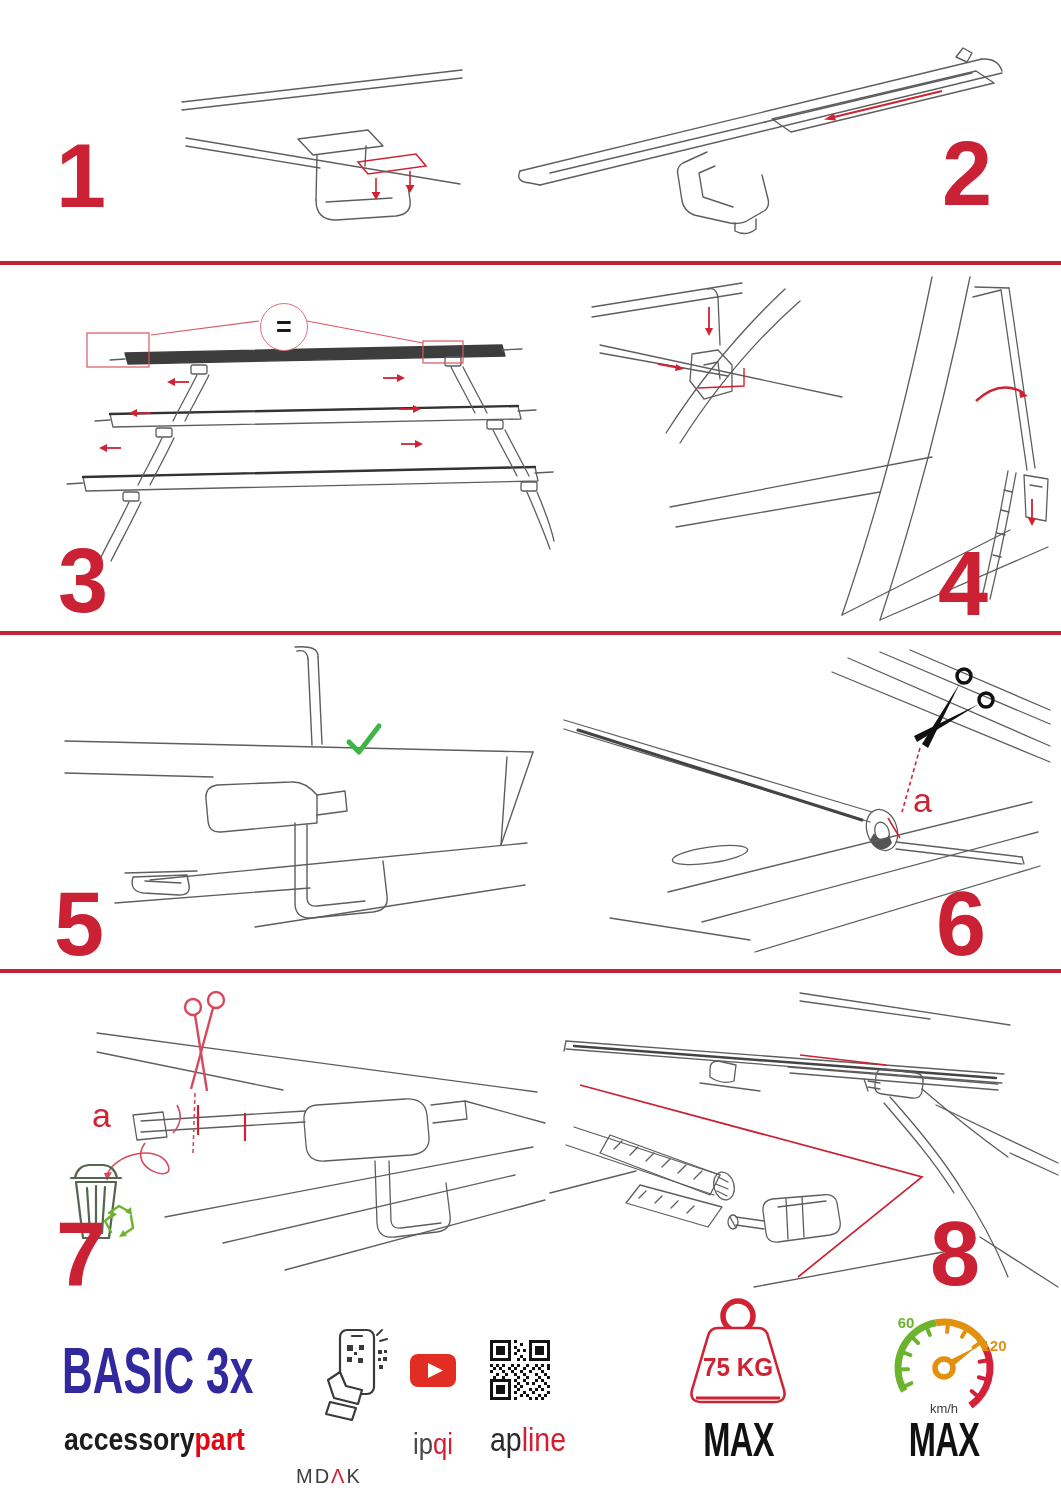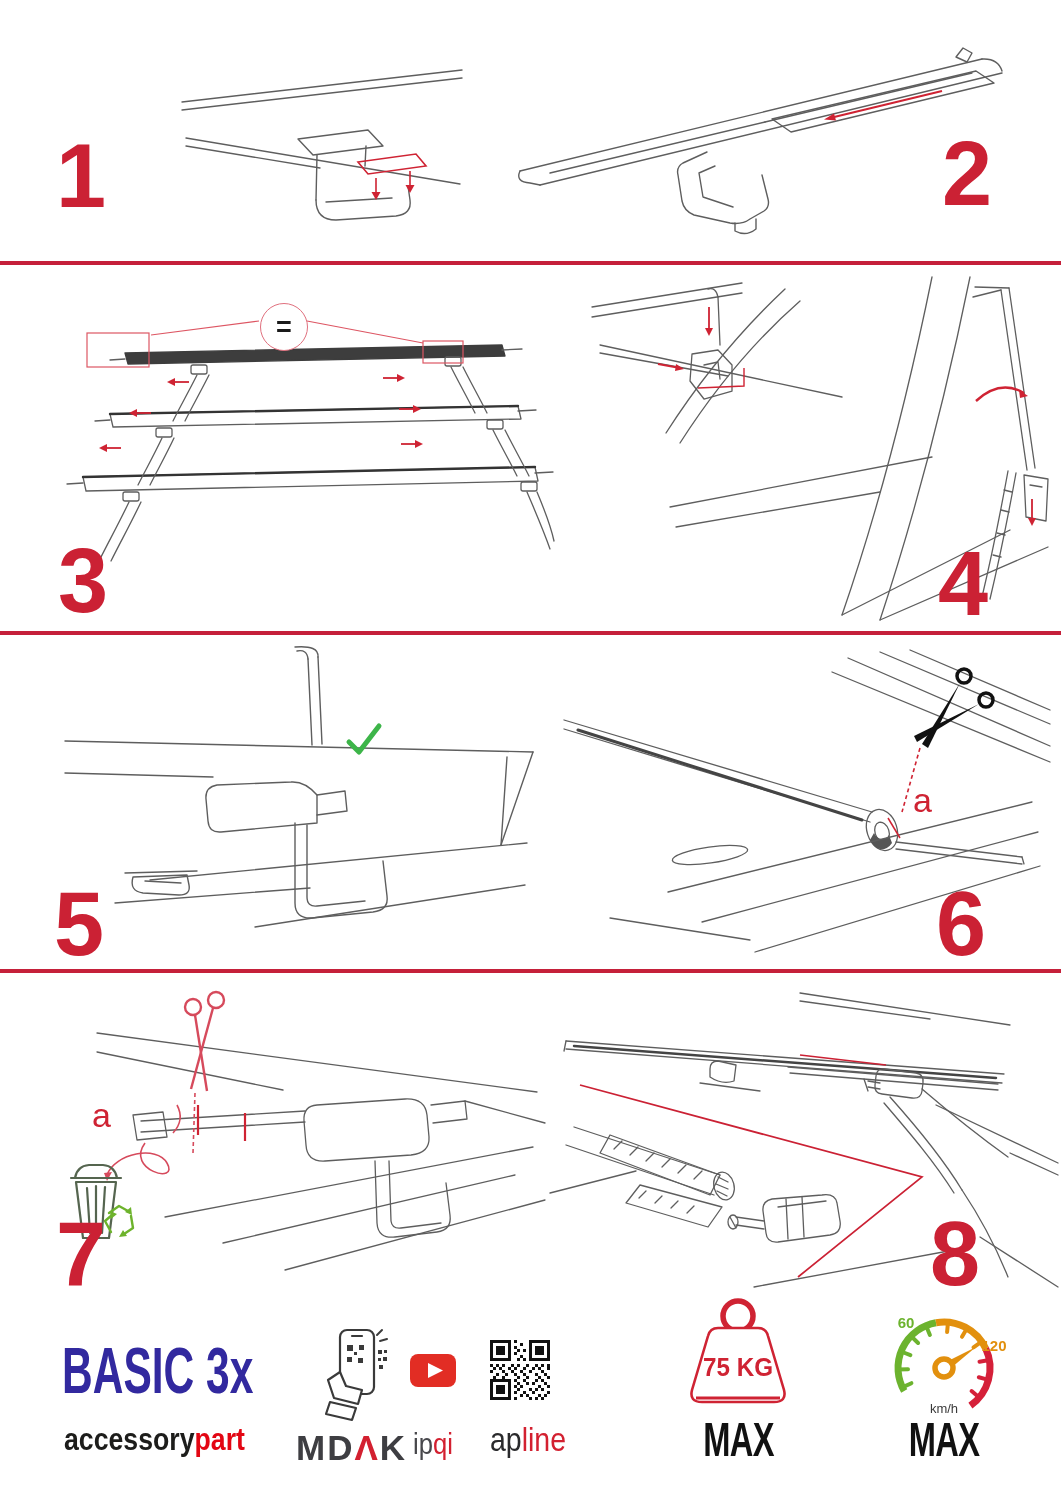--- a/index.html
+++ b/index.html
@@ -14,22 +14,22 @@
             font-size:27px;font-weight:700;color:#1a1a1a;background:#fff;}
   .cutlabel{position:absolute;font-size:34px;line-height:1;color:#cf2333;}
   svg{display:block;overflow:visible;}
   svg text{font-family:"Liberation Sans",sans-serif;}
   .product{position:absolute;font-size:50px;font-weight:700;line-height:1;color:#32299f;
            transform:scale(0.85,1.3);transform-origin:left top;letter-spacing:0px;white-space:nowrap;}
   .brandline{position:absolute;font-size:29px;font-weight:700;line-height:1;
              transform:scale(0.92,1.1);transform-origin:left top;white-space:nowrap;}
   .brandline .b1{color:#1d1d1b;}
   .brandline .b2{color:#e30613;}
-  .mdak{position:absolute;font-size:35px;font-weight:700;line-height:1;color:#3e3e42;
-        letter-spacing:2px;white-space:nowrap;}
+  .mdak{position:absolute;font-size:20px;font-weight:400;line-height:1;color:#3e3e42;
+        letter-spacing:2px;white-space:nowrap;margin-top:36px;}
   .mdak .accent{color:#d32030;}
   .ipqi{position:absolute;font-size:27px;font-weight:400;line-height:1;color:#48484c;
         transform:scale(0.95,1.08);transform-origin:left top;white-space:nowrap;}
   .ipqi .accent{color:#d32030;}
   .apline{position:absolute;font-size:30px;font-weight:400;line-height:1;color:#2a2a2c;
           transform:scale(0.95,1.08);transform-origin:left top;white-space:nowrap;}
   .apline .accent{color:#d32030;}
   .maxlabel{position:absolute;font-size:48px;font-weight:700;line-height:1;color:#111;
             text-align:center;transform:scaleX(0.68);transform-origin:center top;letter-spacing:-1px;}
 </style>

